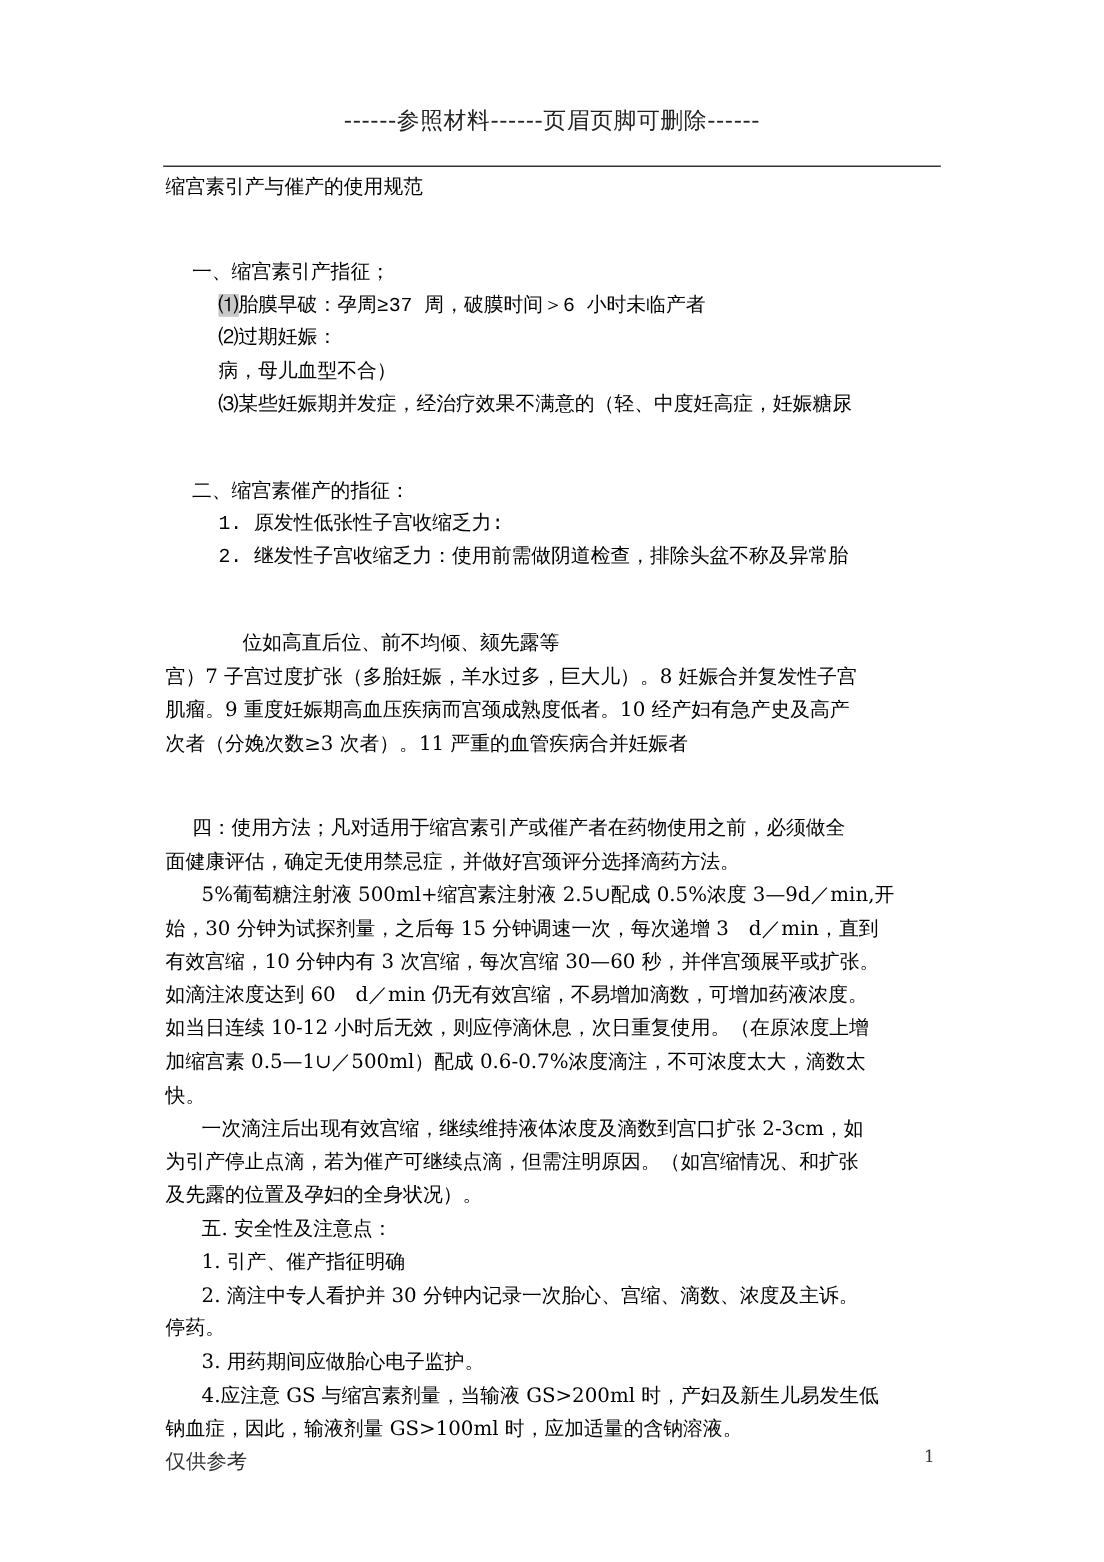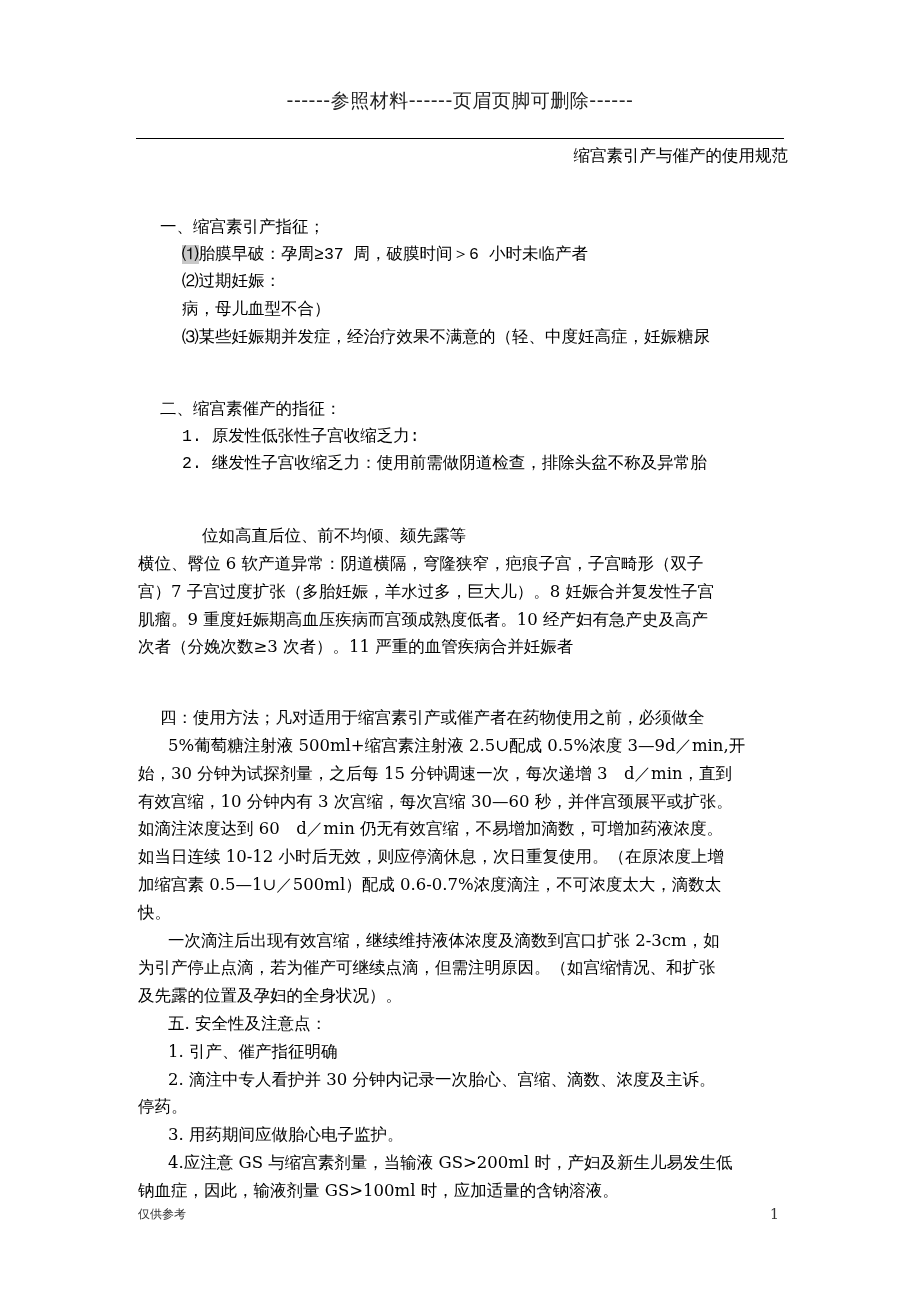--- a/index.html
+++ b/index.html
@@ -4,28 +4,28 @@
 <style>
   html, body { margin: 0; padding: 0; background: #ffffff; }
   body { width: 920px; height: 1302px; position: relative; overflow: hidden;
          font-family: "DejaVu Serif", "Liberation Serif", serif; color: #000; }
   .page { position: absolute; left: 0; top: 0; width: 920px; height: 1302px; }
   .header-text { position: absolute; top: 88px; left: 0; width: 920px; text-align: center;
                  font-family: "DejaVu Sans", "Liberation Sans", sans-serif; font-size: 19px; color: #222; letter-spacing: 0.5px; }
   .header-rule { position: absolute; top: 138px; left: 136px; width: 648px; height: 0; border-top: 1.5px solid #000; }
   .body { position: absolute; top: 142px; left: 138px; width: 650px; font-size: 16.5px; line-height: 27.8px; }
   .line { white-space: nowrap; }
-  .center { text-align: right; }
+  .center { text-align: left; }
   .ind1 { padding-left: 22px; margin-top: 43px; }
   .ind2 { padding-left: 44px; font-family: Liberation Mono, monospace; }
   .ind3 { padding-left: 64px; margin-top: 44px; }
   .ind-first { text-indent: 30px; }
   .ind-first2 { text-indent: 44px; }
   .hl { background: #c8c8c8; }
-  .footer-left { position: absolute; top: 1206px; left: 138px; font-size: 12px; color: #333;
+  .footer-left { position: absolute; top: 1206px; left: 138px; font-size: 17px; color: #333;
                  font-family: "DejaVu Sans", "Liberation Sans", sans-serif; }
   .footer-right { position: absolute; top: 1206px; left: 770px; font-size: 14px; color: #333; }
 </style>
 </head>
 <body>
 
 <div class="page">
   <div class="header-text">------参照材料------页眉页脚可删除------</div>
   <div class="header-rule"></div>
 
@@ -36,26 +36,26 @@
     <div class="line ind2"><span class="hl">⑴</span><span>胎膜早破：孕周≥37 周，破膜时间＞6 小时未临产者</span></div>
     <div class="line ind2">⑵过期妊娠：</div>
     <div class="line ind2">病，母儿血型不合）</div>
     <div class="line ind2">⑶某些妊娠期并发症，经治疗效果不满意的（轻、中度妊高症，妊娠糖尿</div>
 
     <div class="line ind1">二、缩宫素催产的指征：</div>
     <div class="line ind2">1.  原发性低张性子宫收缩乏力:</div>
     <div class="line ind2">2.  继发性子宫收缩乏力：使用前需做阴道检查，排除头盆不称及异常胎</div>
     <div class="line ind3">位如高直后位、前不均倾、颏先露等</div>
 
-    <div class="line">横位、臀位 6 软产道异常：阴道横隔，穹隆狭窄，疤痕子宫，子宫畸形（双子</div>
     <div class="line">宫）7 子宫过度扩张（多胎妊娠，羊水过多，巨大儿）。8 妊娠合并复发性子宫</div>
     <div class="line">肌瘤。9 重度妊娠期高血压疾病而宫颈成熟度低者。10 经产妇有急产史及高产</div>
     <div class="line">次者（分娩次数≥3 次者）。11 严重的血管疾病合并妊娠者</div>
 
     <div class="line ind1">四：使用方法；凡对适用于缩宫素引产或催产者在药物使用之前，必须做全</div>
+    <div class="line">面健康评估，确定无使用禁忌症，并做好宫颈评分选择滴药方法。</div>
 
     <div class="line ind-first">5%葡萄糖注射液 500ml+缩宫素注射液 2.5∪配成 0.5%浓度 3—9d／min,开</div>
     <div class="line">始，30 分钟为试探剂量，之后每 15 分钟调速一次，每次递增 3　d／min，直到</div>
     <div class="line">有效宫缩，10 分钟内有 3 次宫缩，每次宫缩 30—60 秒，并伴宫颈展平或扩张。</div>
     <div class="line">如滴注浓度达到 60　d／min 仍无有效宫缩，不易增加滴数，可增加药液浓度。</div>
     <div class="line">如当日连续 10-12 小时后无效，则应停滴休息，次日重复使用。（在原浓度上增</div>
     <div class="line">加缩宫素 0.5—1∪／500ml）配成 0.6-0.7%浓度滴注，不可浓度太大，滴数太</div>
     <div class="line">快。</div>
 
     <div class="line ind-first">一次滴注后出现有效宫缩，继续维持液体浓度及滴数到宫口扩张 2-3cm，如</div>

